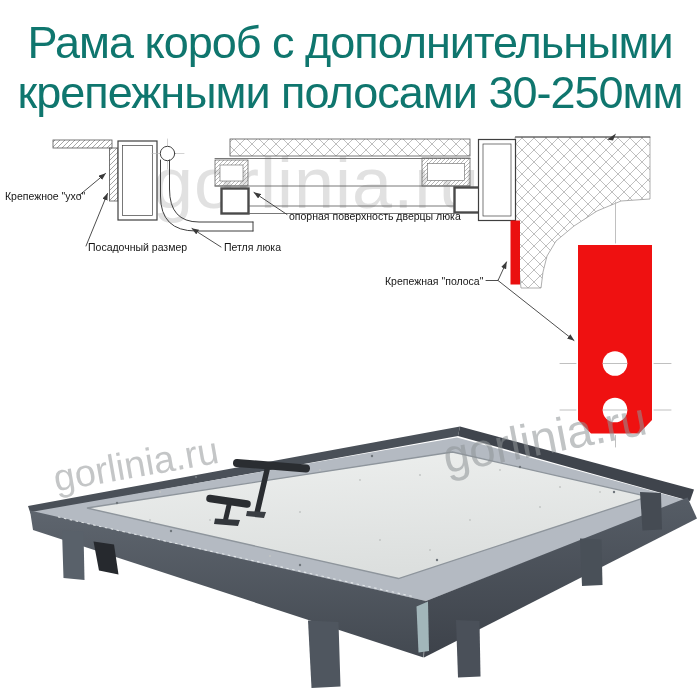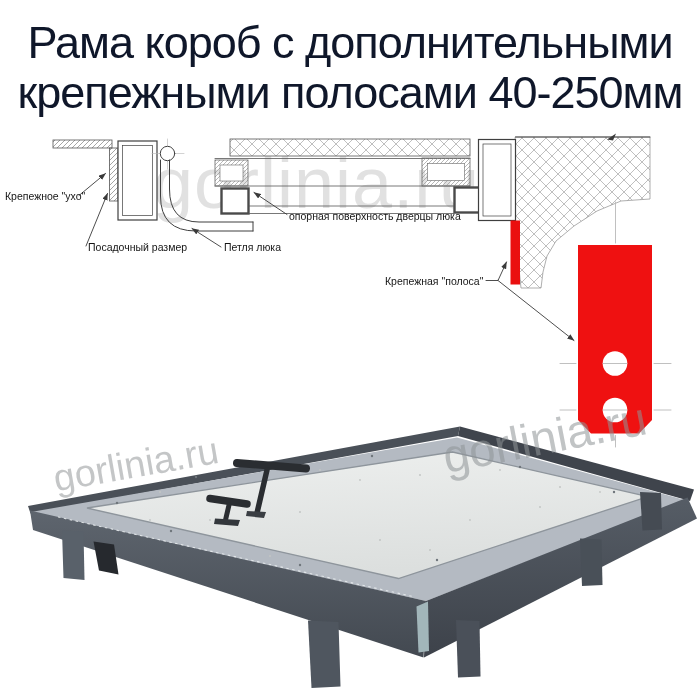--- a/index.html
+++ b/index.html
@@ -1,37 +1,37 @@
 <!DOCTYPE html>
 <html><head>
 <meta charset="utf-8">
 <style>
   html,body{margin:0;padding:0;background:#fff;}
   #stage{position:relative;width:700px;height:700px;background:#fff;overflow:hidden;
          font-family:"Liberation Sans",sans-serif;}
-  .title{position:absolute;left:0;width:700px;text-align:center;color:#0f172a;
+  .title{position:absolute;left:0;width:700px;text-align:center;color:#0f766e;
          font-size:45px;line-height:50px;letter-spacing:-1px;font-weight:500;z-index:4;}
   #title-line1{top:18px;}
   #title-line2{top:68px;}
   .wm{position:absolute;font-family:"Liberation Sans",sans-serif;white-space:nowrap;pointer-events:none;}
   #wm-diagram{left:153px;top:142px;font-size:72px;color:#c9c9c9;opacity:.55;z-index:1;letter-spacing:1px;}
   #wm-photo-left{left:50px;top:458px;font-size:38px;color:#75797c;opacity:.42;z-index:3;
                  transform:rotate(-10deg);transform-origin:left top;}
   #wm-photo-right{left:438px;top:430px;font-size:47px;color:#8f9497;opacity:.55;z-index:3;
                   transform:rotate(-11deg);transform-origin:left top;}
   #scene{position:absolute;left:0;top:0;z-index:2;}
   text.lbl{font-family:"Liberation Sans",sans-serif;font-size:10.5px;fill:#151515;}
 </style>
 </head>
 <body>
 
 <div id="stage">
 
   <div class="title" id="title-line1">Рама короб с дополнительными</div>
-  <div class="title" id="title-line2">крепежными полосами 40-250мм</div>
+  <div class="title" id="title-line2">крепежными полосами 30-250мм</div>
 
   <div class="wm" id="wm-diagram">gorlinia.ru</div>
   <div class="wm" id="wm-photo-left">gorlinia.ru</div>
   <div class="wm" id="wm-photo-right">gorlinia.ru</div>
 
   <svg id="scene" width="700" height="700" viewBox="0 0 700 700">
     <defs>
       <pattern id="hDiag" width="5" height="5" patternUnits="userSpaceOnUse">
         <path d="M0,5 L5,0" stroke="#8f8f8f" stroke-width="0.8" fill="none"></path>
       </pattern>

